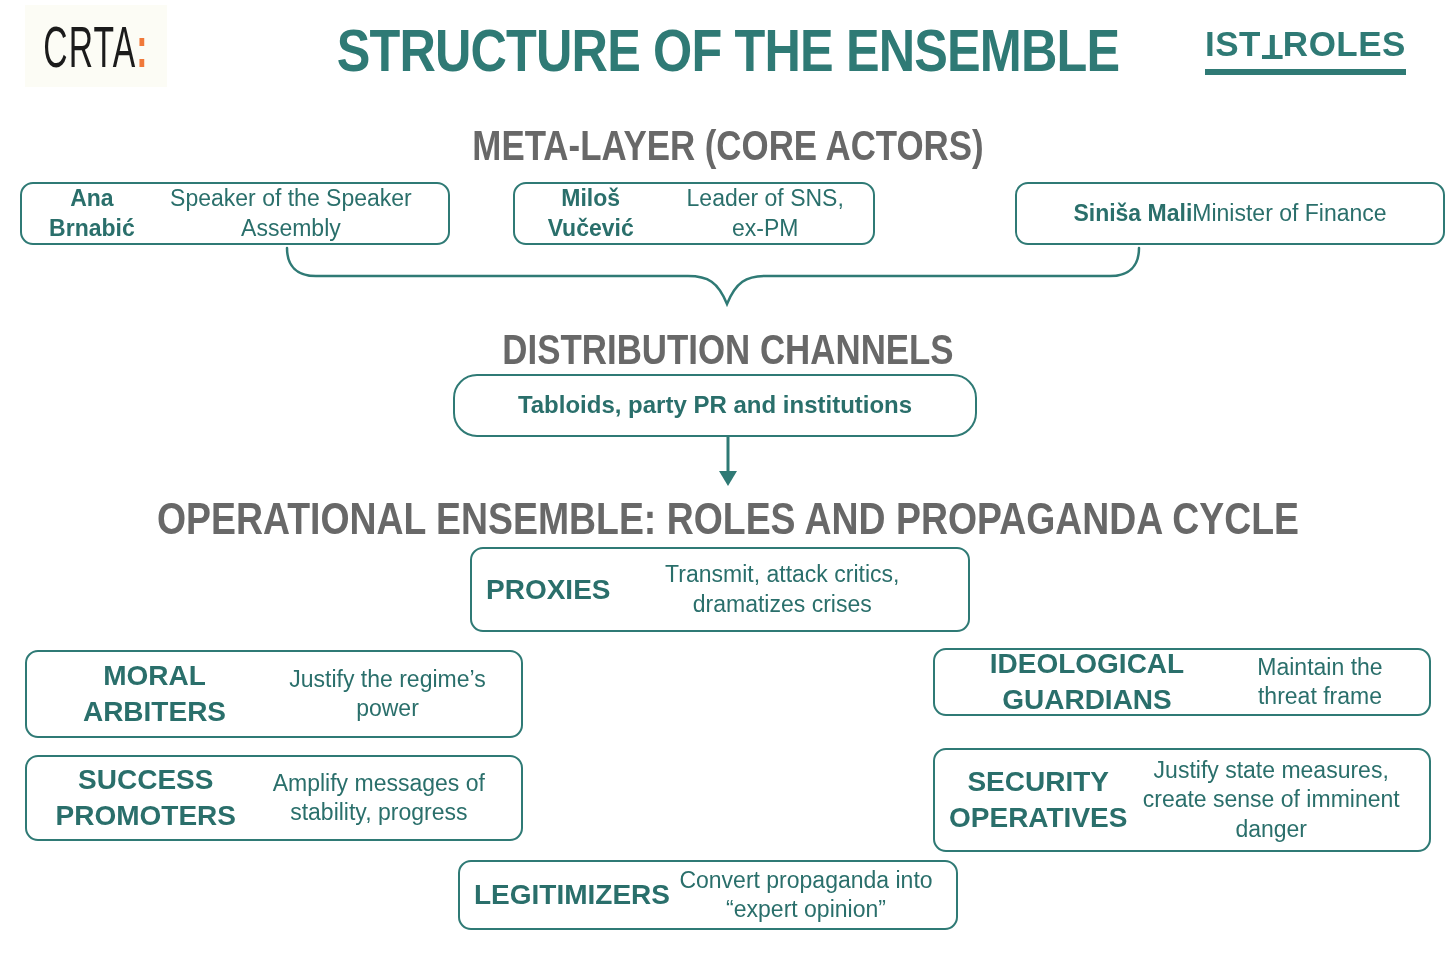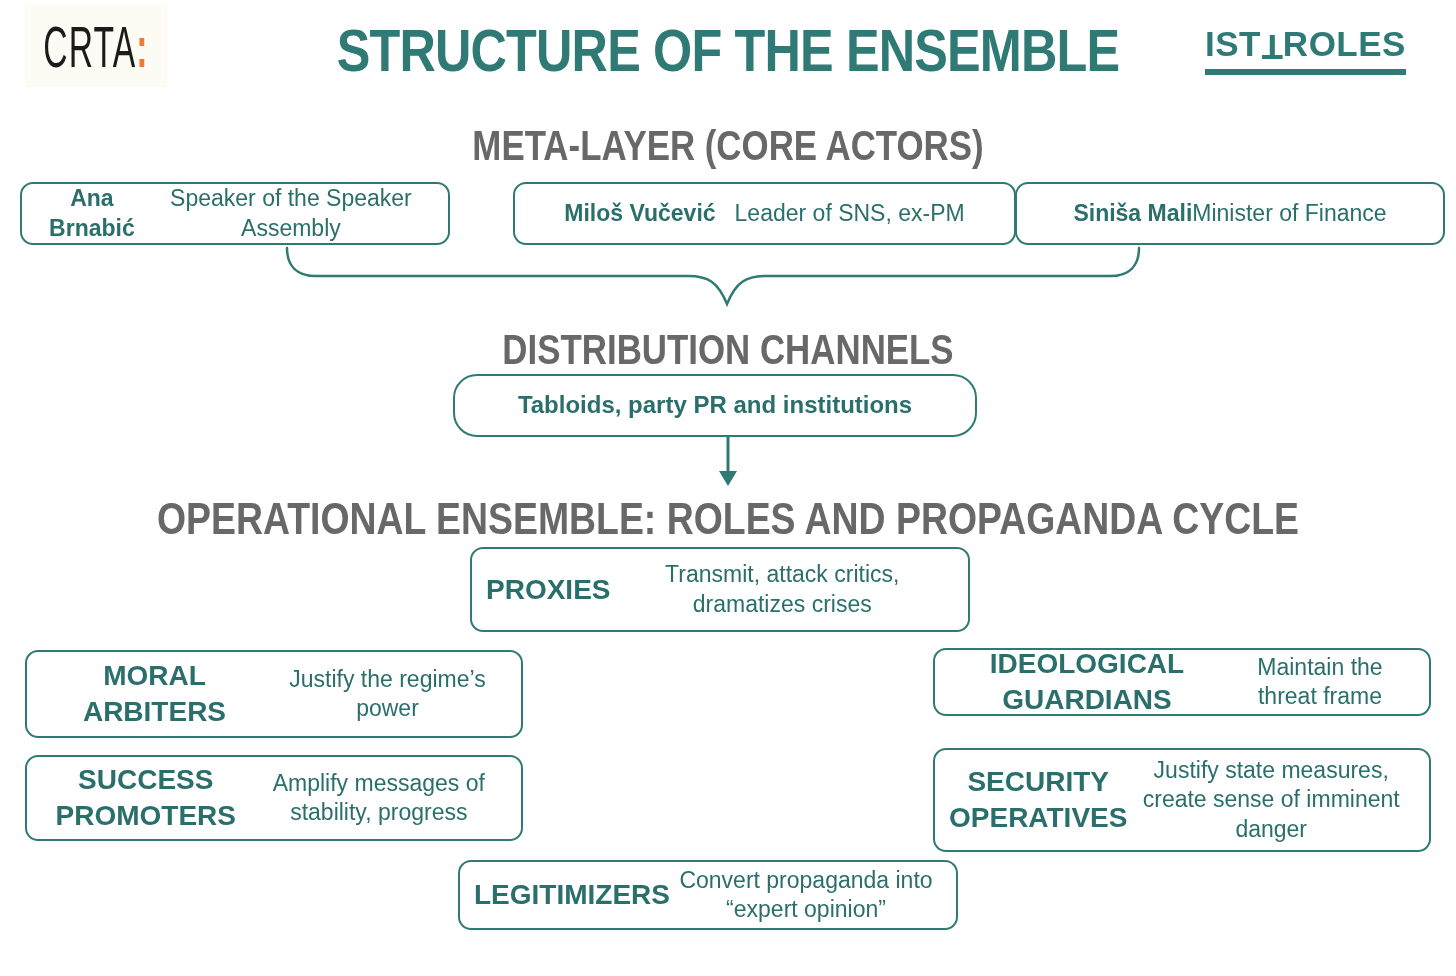--- a/index.html
+++ b/index.html
@@ -59,21 +59,21 @@
   .dbox{
     position:absolute;border:2px solid var(--teal);border-radius:13px;background:#fff;
     display:flex;flex-direction:row;align-items:center;justify-content:center;
     text-align:center;line-height:1.28;padding:4px 14px;
   }
   .dbox .box-title{color:var(--teal-dark);font-weight:700;font-size:28px;}
   .dbox .box-desc{color:var(--teal-dark);font-size:23px;}
 
   
   .actor-1{left:20px;top:182px;width:430px;height:63px;}
-  .actor-2{left:513px;top:182px;width:503px;height:63px;gap:19px;}
+  .actor-2{left:513px;top:182px;width:362px;height:63px;gap:19px;}
   .actor-3{left:1006px;top:182px;width:430px;height:63px;margin-left:9px;}
   .actor-name{color:var(--teal-dark);font-weight:700;font-size:23px;}
   .actor-role{color:var(--teal-dark);font-size:23px;}
 
   
   .channel-box{left:453px;top:374px;width:524px;height:63px;border-radius:24px;}
   .channel-box .box-title{font-size:24px;}
 
   
   .proxies-box{left:470px;top:547px;width:500px;height:85px;}

